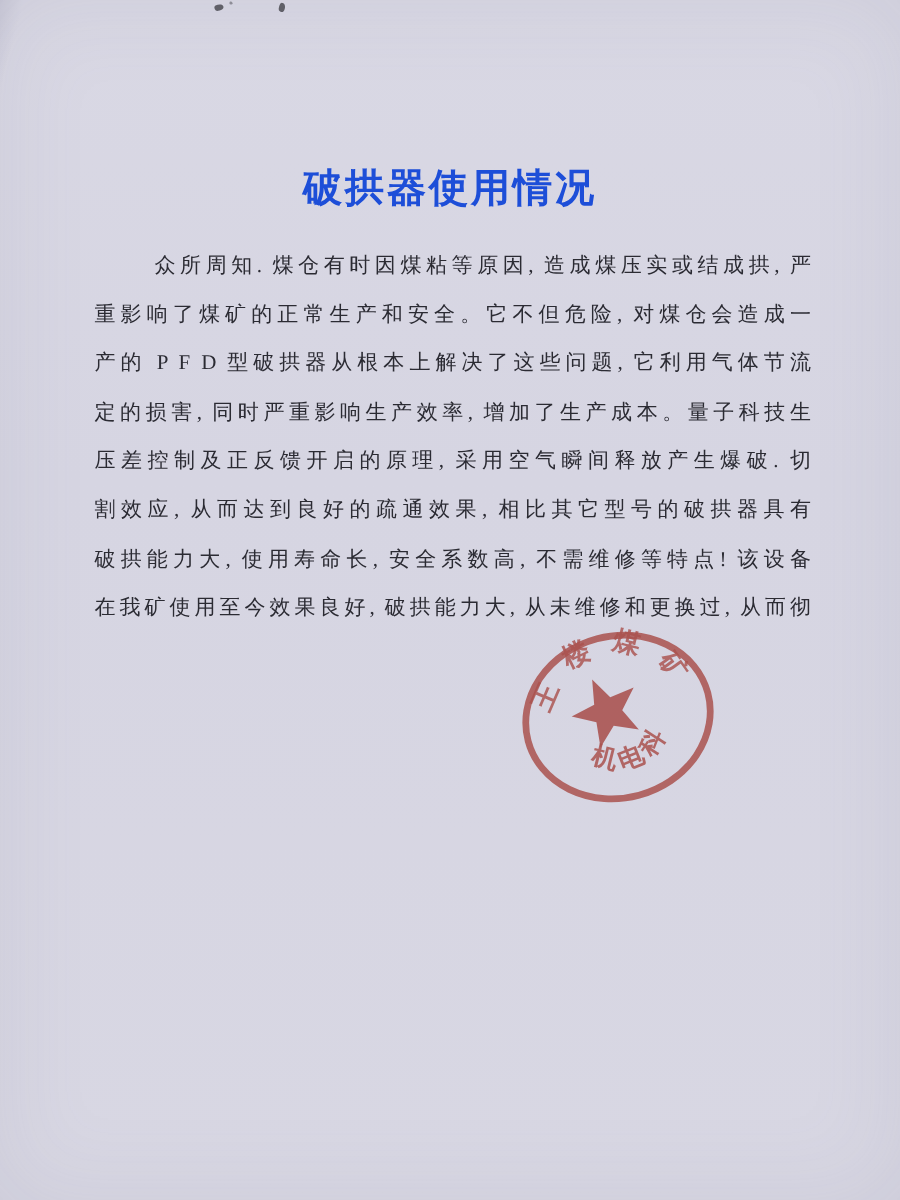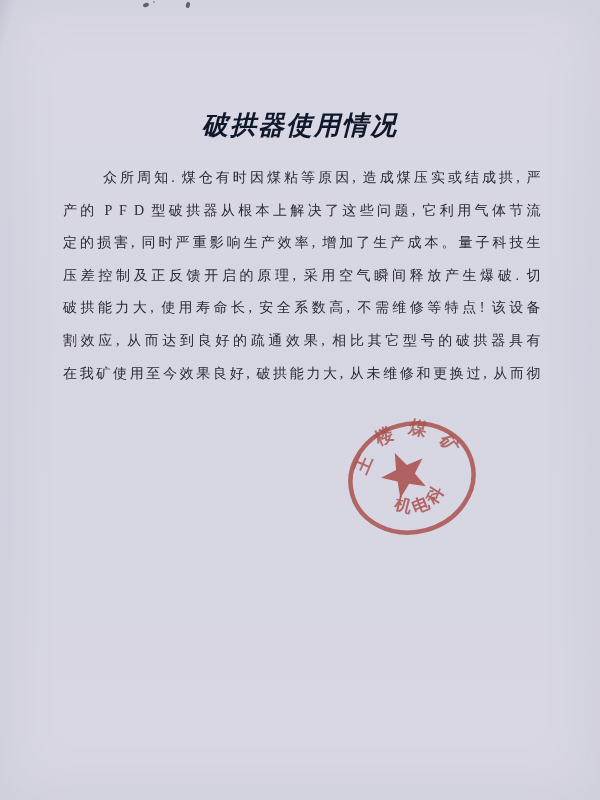--- a/index.html
+++ b/index.html
@@ -35,22 +35,21 @@
   .doc-title {
     position: absolute;
     left: 0;
     right: 0;
     top: 108px;
     text-align: center;
     font-family: "Liberation Sans", sans-serif;
     font-size: 26px;
     font-weight: 700;
     letter-spacing: 2px;
-    color: #0f172a;
-    font-style: italic;
+    color: #1d4ed8;
   }
   .body-text {
     position: absolute;
     left: 63px;
     width: 478px;
     top: 162px;
     font-size: 14px;
     line-height: 32.6px;
     color: #2b2b33;
     letter-spacing: 0.4px;
@@ -82,25 +81,26 @@
 
 <div class="paper"></div>
 <div class="speck s1"></div>
 <div class="speck s2"></div>
 <div class="speck s3"></div>
 
 <div class="doc-title">破拱器使用情况</div>
 
 <div class="body-text">
   <div class="line indent">众所周知. 煤仓有时因煤粘等原因, 造成煤压实或结成拱, 严</div>
+  <div class="line">重影响了煤矿的正常生产和安全。它不但危险, 对煤仓会造成一</div>
   <div class="line">产的 P F D 型破拱器从根本上解决了这些问题, 它利用气体节流</div>
   <div class="line">定的损害, 同时严重影响生产效率, 增加了生产成本。量子科技生</div>
   <div class="line">压差控制及正反馈开启的原理, 采用空气瞬间释放产生爆破. 切</div>
+  <div class="line">割效应, 从而达到良好的疏通效果, 相比其它型号的破拱器具有</div>
   <div class="line">破拱能力大, 使用寿命长, 安全系数高, 不需维修等特点! 该设备</div>
-  <div class="line">割效应, 从而达到良好的疏通效果, 相比其它型号的破拱器具有</div>
   <div class="line">在我矿使用至今效果良好, 破拱能力大, 从未维修和更换过, 从而彻</div>
 </div>
 
 <svg class="seal" viewBox="0 0 144 144">
   <defs>
     <path id="arcTop" d="M 28.7 64.4 A 44 44 0 0 1 115.3 64.4"></path>
     <path id="arcBottom" d="M 46 93.9 A 34 34 0 0 0 98 93.9"></path>
   </defs>
   <g transform="translate(72,72) rotate(-15) translate(-72,-72)">
     <ellipse cx="72" cy="72" rx="62" ry="54" fill="none" stroke="#c24a40" stroke-width="4.5" stroke-opacity="0.85"></ellipse>

